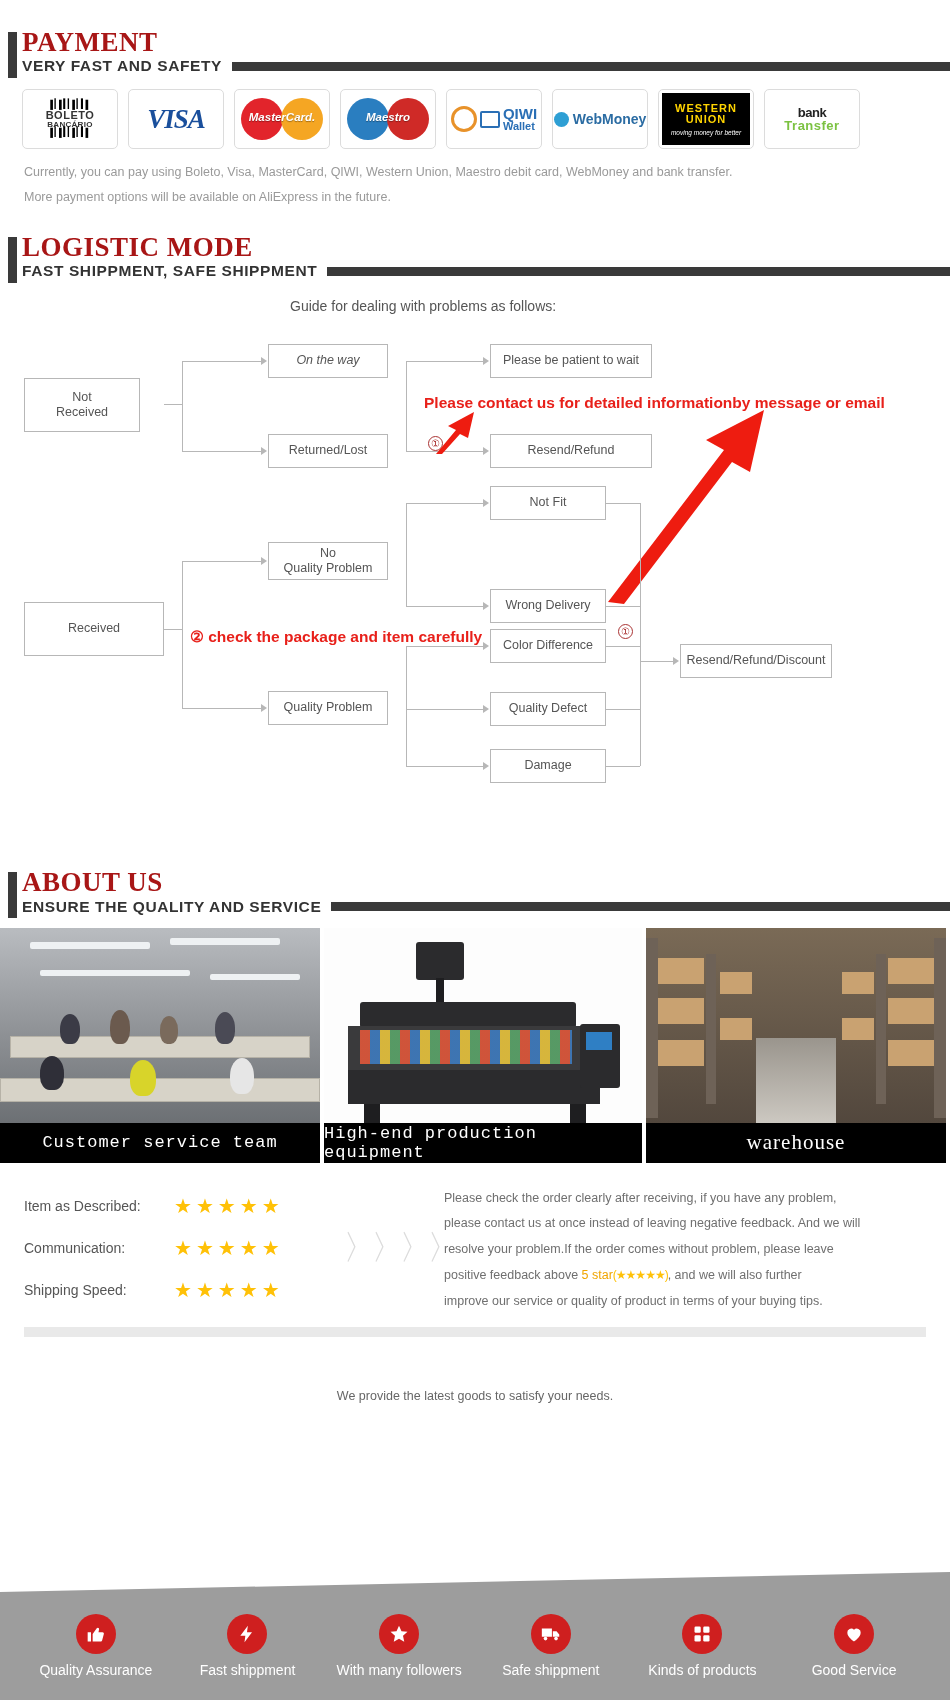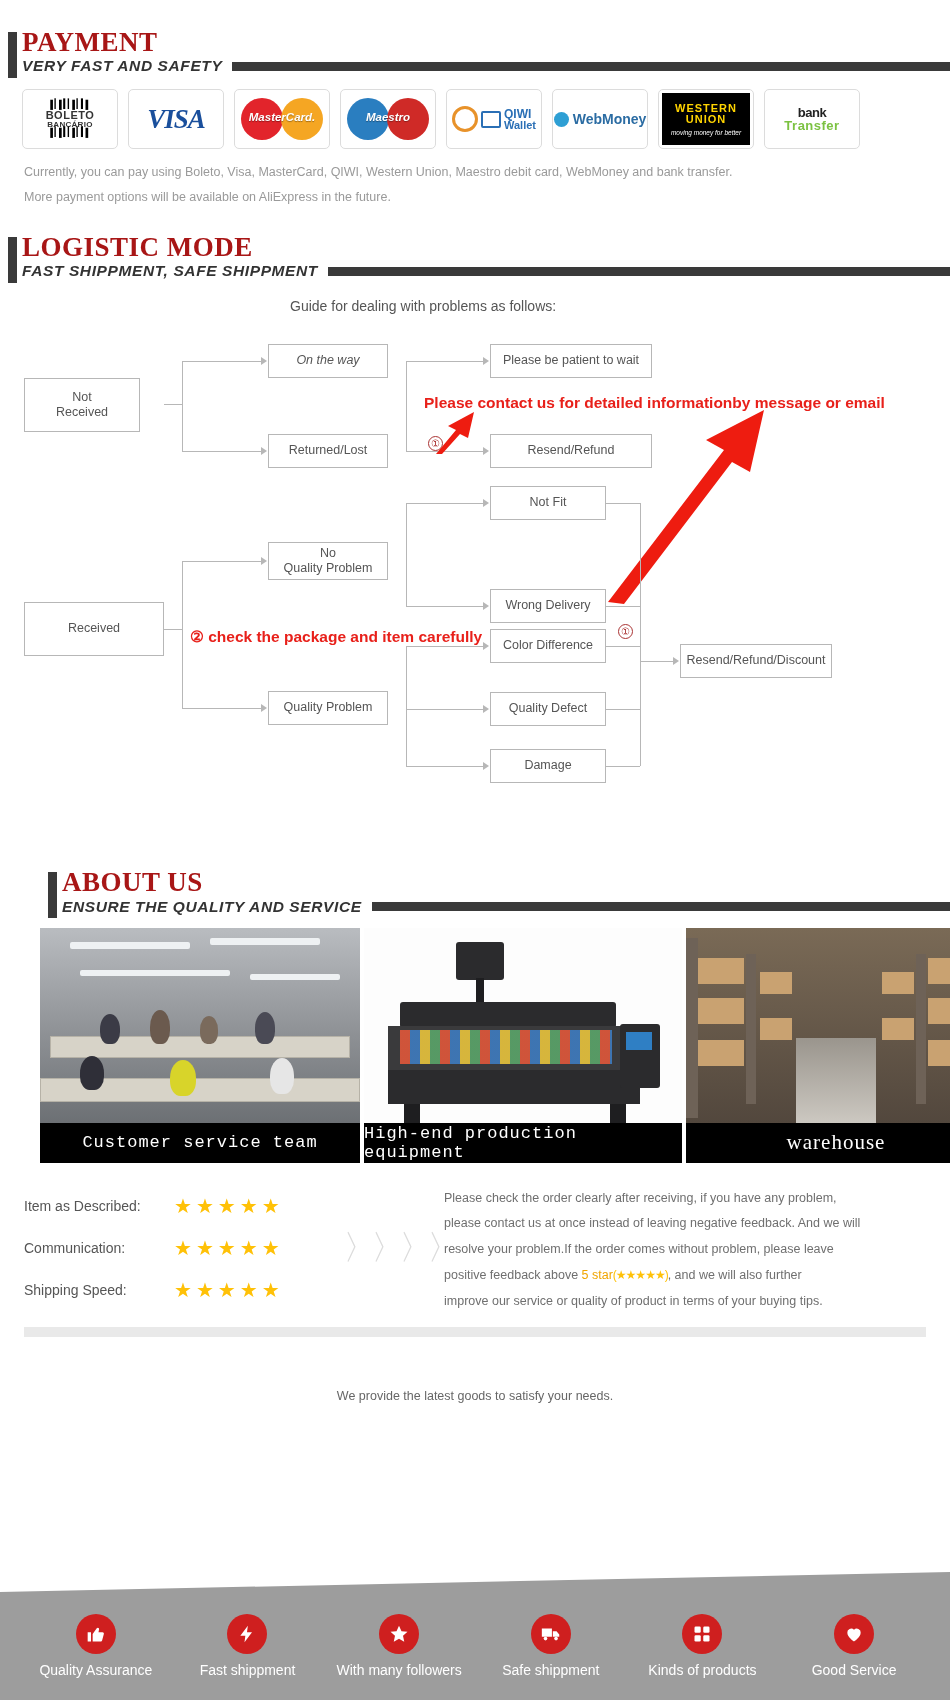--- a/index.html
+++ b/index.html
@@ -18,21 +18,21 @@
   .sec-head .bar-left {
     position:absolute; left:8px; top:4px; width:9px; height:46px; background:#3a3a3a;
   }
   .sec-head h2 {
     margin:0; font-family:"Liberation Serif", serif; font-weight:bold;
     font-size:27px; color:#a81616; letter-spacing:.5px; line-height:1.05;
   }
   .sec-head .sub-row { display:flex; align-items:center; gap:10px; margin-top:1px; }
   .sec-head h3 {
     margin:0; font-size:15.5px; font-weight:bold; color:#333;
-    letter-spacing:.6px; white-space:nowrap;font-style:italic;
+    letter-spacing:.6px; white-space:nowrap;
   }
   .sec-head .rule {
     flex:1; height:9px; background:#3a3a3a;
   }
 
   
   #payment-section { padding-top:28px; }
   .pay-logos {
     display:flex; gap:10px; padding:14px 22px 0 22px;
   }
@@ -63,21 +63,21 @@
     text-shadow:0 1px 1px rgba(0,0,0,.35); z-index:3;
   }
   .mc-wrap.maestro .c.red { left:auto; right:0; background:#cf2a27; }
   .mc-wrap.maestro .c.blue { left:0; background:#2a7ec0; width:42px; height:42px; border-radius:50%; position:absolute; top:2px; }
   .qiwi { display:flex; align-items:center; gap:3px; }
   .qiwi .q {
     width:26px; height:26px; border:3px solid #e8922a; border-radius:50%;
   }
   .qiwi .wal { width:20px; height:17px; border:2px solid #2a6fb5; border-radius:2px; }
   .qiwi .txt { line-height:1.0; }
-  .qiwi .txt .a { font-size:12px; font-weight:bold; color:#2a6fb5; }
+  .qiwi .txt .a { font-size:15px; font-weight:bold; color:#2a6fb5; }
   .qiwi .txt .b { font-size:11px; font-weight:bold; color:#2a6fb5; }
   .wm { display:flex; align-items:center; gap:4px; }
   .wm .globe { width:15px; height:15px; border-radius:50%; background:#2e9fd4; }
   .wm .txt { font-size:14px; font-weight:bold; color:#2b6ca3; font-family:"Liberation Sans",sans-serif; }
   .wu { background:#000; width:88px; height:52px; display:flex; flex-direction:column;
         align-items:center; justify-content:center; }
   .wu .l1 { color:#ffd400; font-size:11px; font-weight:bold; letter-spacing:1px; line-height:1.05; }
   .wu .l2 { color:#ffd400; font-size:11px; font-weight:bold; letter-spacing:1px; line-height:1.05; }
   .wu .l3 { color:#fff; font-size:6.5px; font-style:italic; margin-top:3px; }
   .bt { text-align:center; line-height:1.05; }
@@ -106,21 +106,21 @@
     white-space:nowrap;
   }
   .circled {
     position:absolute; width:15px; height:15px; border:1px solid #a33;
     border-radius:50%; color:#a33; font-size:10px; line-height:13px;
     text-align:center;
   }
   .big-arrow { position:absolute; }
 
   
-  #about-section { margin-top:22px;margin-left:40px; }
+  #about-section { margin-top:22px; }
   .photos { display:flex; gap:4px; margin-top:12px; width:950px; }
   .photo { position:relative; height:235px; overflow:hidden; }
   .photo .cap {
     position:absolute; left:0; right:0; bottom:0; height:40px; background:#000;
     color:#fff; display:flex; align-items:center; justify-content:center;
     font-family:Liberation Mono, monospace; font-size:17px; letter-spacing:1px;
   }
   .photo.p1 { width:320px; background:linear-gradient(#b9bcc0,#8e9195 45%,#5d6165); }
   .photo.p2 { width:318px; background:#fdfdfd; }
   .photo.p3 { width:300px; background:linear-gradient(#7a6a56,#4a4038); }

